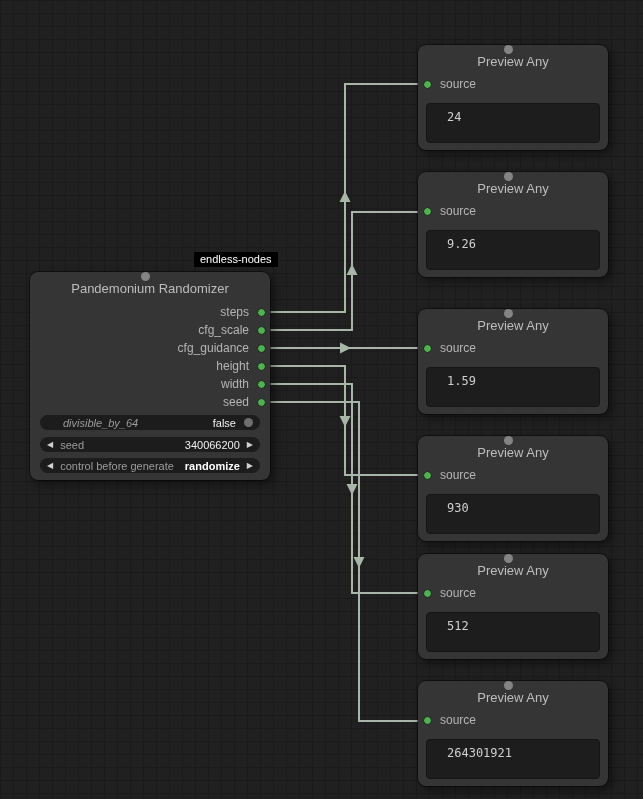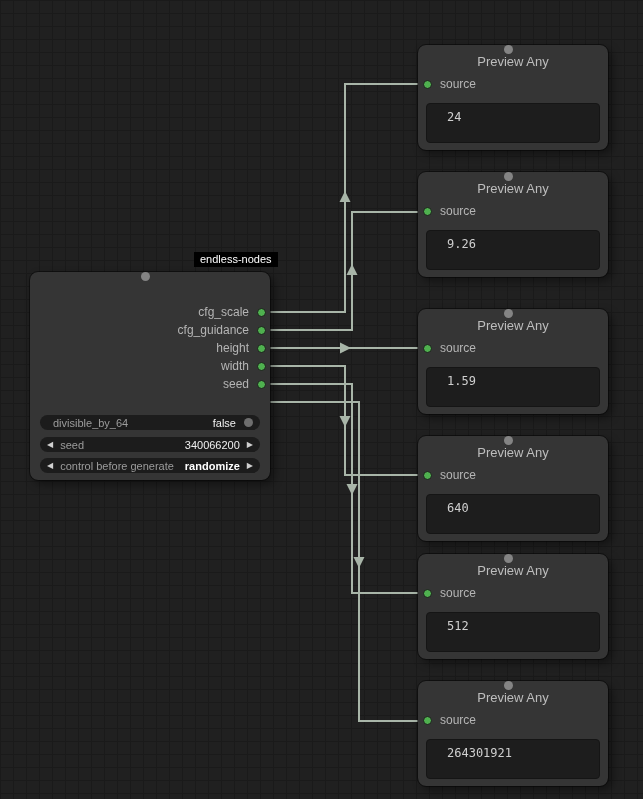--- a/index.html
+++ b/index.html
@@ -55,21 +55,21 @@
   }
   .w-toggle{top:143px;}
   .w-seed{top:165px;}
   .w-control{top:186px;}
   .warrow{color:#d0d0d0;font-size:8px;line-height:1;}
   .warrow.left{margin-right:7px;}
   .warrow.right{margin-left:7px;}
   .wvalue{margin-left:auto;color:#efefef;}
   .wvalue.bold{font-weight:bold;color:#ffffff;}
   .knob{width:9px;height:9px;border-radius:50%;background:#6e6e6e;margin-left:8px;flex:none;}
-  .w-toggle .wlabel{margin-left:6px;}
+  .w-toggle .wlabel{margin-left:16px;font-style:italic;}
 
   .badge{
     position:absolute;left:194px;top:252px;height:15px;
     background:#000;color:#fff;font-size:11px;line-height:15px;
     padding:0 6px;
   }
 </style>
 </head>
 <body>
 
@@ -88,22 +88,27 @@
     <polygon class="wire-arrow" points="345,427 339.5,416 350.5,416"></polygon>
     <polygon class="wire-arrow" points="352,495 346.5,484 357.5,484"></polygon>
     <polygon class="wire-arrow" points="359,568 353.5,557 364.5,557"></polygon>
   </svg>
 
   <div class="badge">endless-nodes</div>
 
   <div class="node randomizer">
     <div class="node-header">
       <span class="hdot"></span>
+      <span class="ntitle">Pandemonium Randomizer</span>
     </div>
     <div class="out-rows">
+      <div class="slot-row out">
+        <span class="slot-label">steps</span>
+        <span class="dot"></span>
+      </div>
       <div class="slot-row out">
         <span class="slot-label">cfg_scale</span>
         <span class="dot"></span>
       </div>
       <div class="slot-row out">
         <span class="slot-label">cfg_guidance</span>
         <span class="dot"></span>
       </div>
       <div class="slot-row out">
         <span class="slot-label">height</span>
@@ -185,21 +190,21 @@
   <div class="node preview" style="top:436px">
     <div class="node-header">
       <span class="hdot"></span>
       <span class="ntitle">Preview Any</span>
     </div>
     <div class="slot-row in">
       <span class="dot"></span>
       <span class="slot-label">source</span>
     </div>
     <div class="valuebox">
-      <span>640</span>
+      <span>930</span>
     </div>
   </div>
 
   <div class="node preview" style="top:554px">
     <div class="node-header">
       <span class="hdot"></span>
       <span class="ntitle">Preview Any</span>
     </div>
     <div class="slot-row in">
       <span class="dot"></span>

